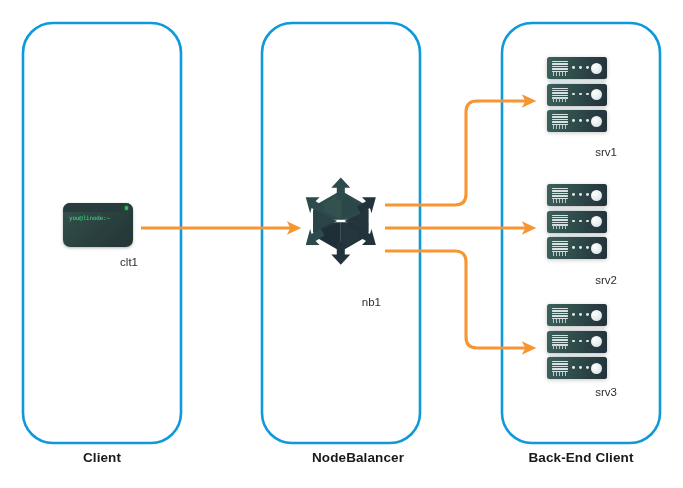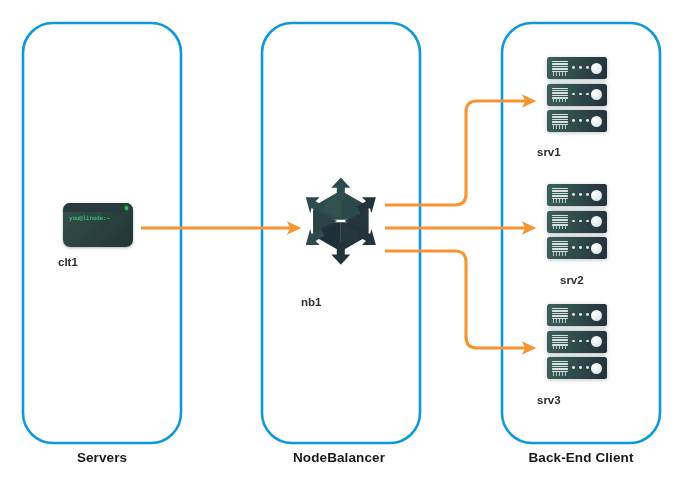--- a/index.html
+++ b/index.html
@@ -29,23 +29,23 @@
     position: absolute;
     text-align: center;
     font-size: 13.5px;
     font-weight: bold;
     color: #17191b;
     letter-spacing: 0.1px;
     white-space: nowrap;
   }
   .node-label {
     position: absolute;
-    text-align: left;
+    text-align: right;
     font-size: 11.5px;
-    font-weight: 700;
+    font-weight: 400;
     color: #2b2f33;
     white-space: nowrap;
   }
   .node {
     position: absolute;
   }
   
   .terminal {
     position: absolute;
     width: 70px;
@@ -382,21 +382,21 @@
             <i></i>
           </div>
         <div class="rack-dots">
             <i></i>
             <i></i>
             <i></i>
           </div>
         <div class="rack-knob"></div>
       </div>
     </div>
-    <div class="node-label" style="left:560px; top:274px; width:80px;">srv2</div>
+    <div class="node-label" style="left:537px; top:274px; width:80px;">srv2</div>
   </div>
 
   <div class="node">
     <div class="rack" style="left:547px; top:304px;">
       <div class="rack-unit u1">
         <div class="rack-vents">
             <i></i>
             <i></i>
             <i></i>
             <i></i>
@@ -456,20 +456,20 @@
             <i></i>
           </div>
         <div class="rack-dots">
             <i></i>
             <i></i>
             <i></i>
           </div>
         <div class="rack-knob"></div>
       </div>
     </div>
-    <div class="node-label" style="left:537px; top:394px; width:80px;">srv3</div>
+    <div class="node-label" style="left:537px; top:386px; width:80px;">srv3</div>
   </div>
 
-  <div class="zone-label" style="left:23px; top:450px; width:158px;">Servers</div>
-  <div class="zone-label" style="left:260px; top:450px; width:158px;">NodeBalancer</div>
+  <div class="zone-label" style="left:23px; top:450px; width:158px;">Client</div>
+  <div class="zone-label" style="left:246px; top:450px; width:158px;text-align:right;">NodeBalancer</div>
   <div class="zone-label" style="left:498px; top:450px; width:166px;">Back-End Client</div>
 
 </div>
 
 </body></html>

